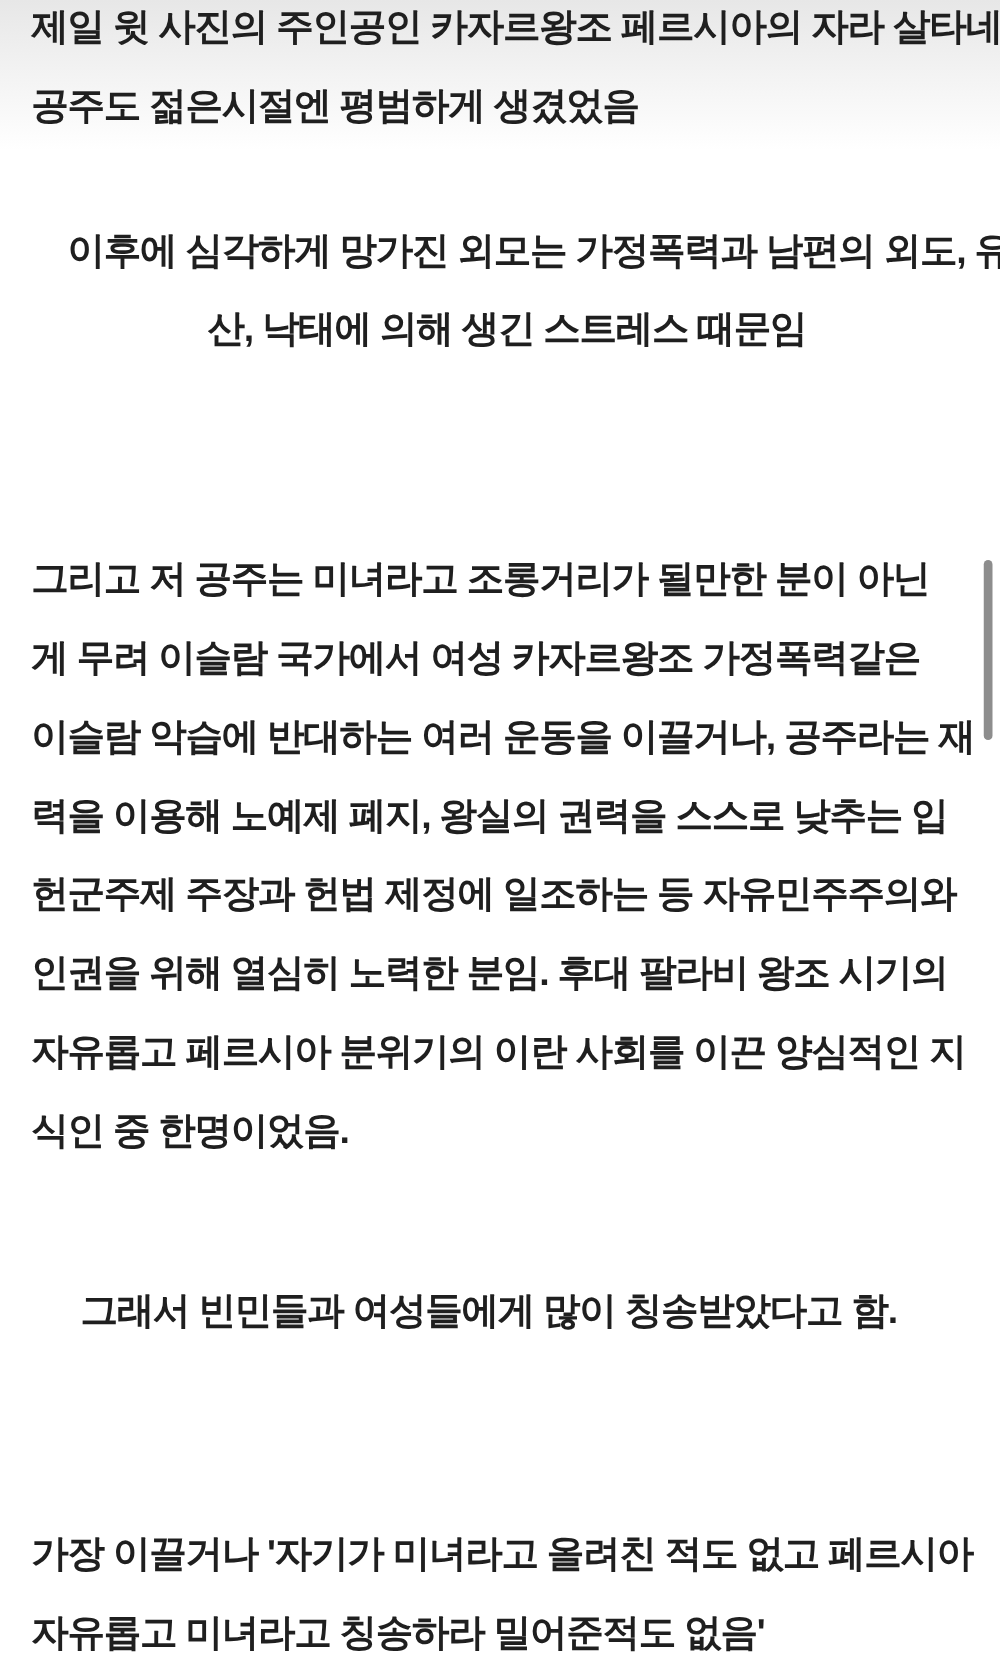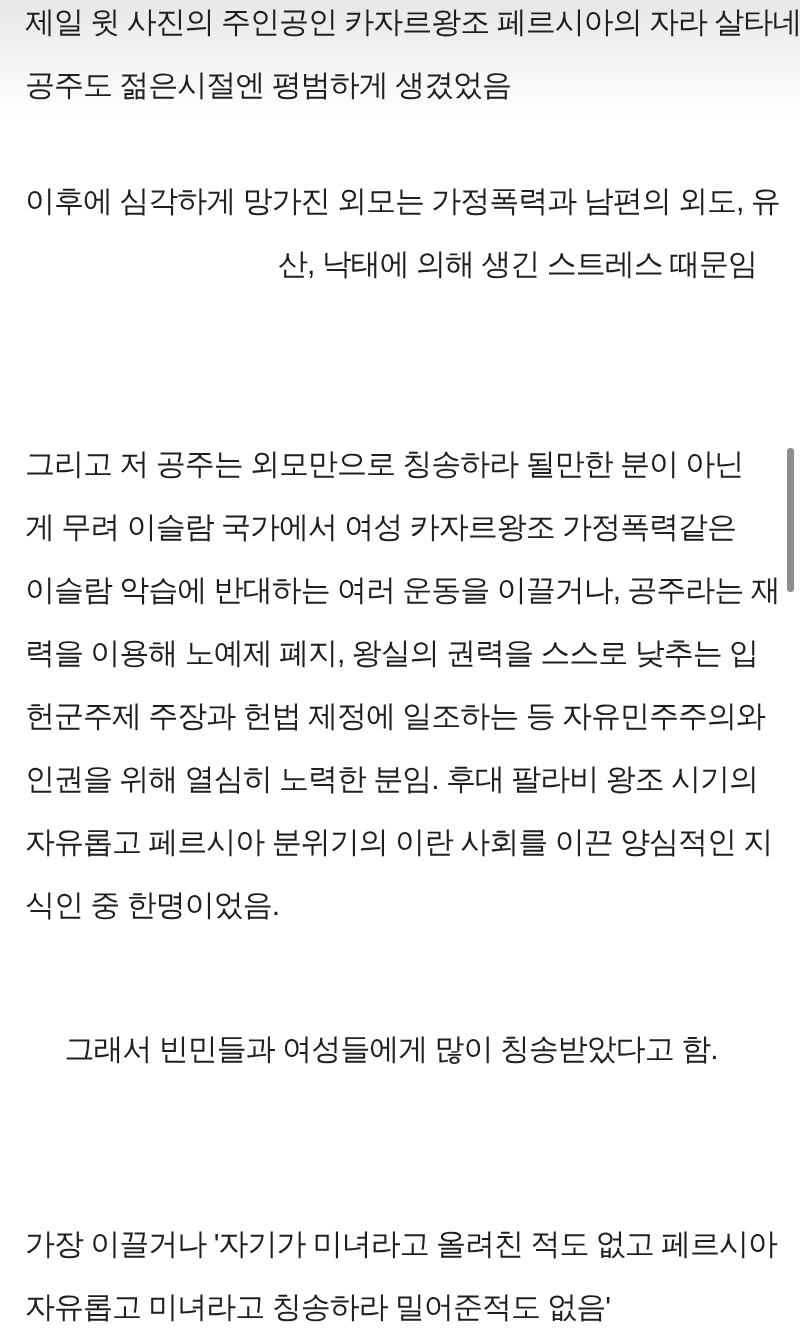--- a/index.html
+++ b/index.html
@@ -24,24 +24,24 @@
   }
   .content {
     position: absolute;
     top: 0;
     left: 25px;
     width: 732px;
     z-index: 1;
     color: #1f1f1f;
     font-size: 30px;
     letter-spacing: -1px;
-    font-weight: 400;
+    font-weight: 700;
   }
   .paragraph { text-align: left; }
-  .paragraph.center { text-align: right; }
+  .paragraph.center { text-align: center; margin-left: 29px; }
   .line {
     display: block;
     height: 63px;
     line-height: 63px;
     white-space: nowrap;
   }
   .p1 { margin-top: -10px; }
   .p2 { margin-top: 53px; }
   .p3 { margin-top: 137px; }
   .p4 { margin-top: 81px; text-align: center; }
@@ -68,21 +68,21 @@
     <span class="line">제일 윗 사진의 주인공인 카자르왕조 페르시아의 자라 살타네</span>
     <span class="line">공주도 젊은시절엔 평범하게 생겼었음</span>
   </div>
 
   <div class="paragraph p2 center">
     <span class="line">이후에 심각하게 망가진 외모는 가정폭력과 남편의 외도, 유</span>
     <span class="line">산, 낙태에 의해 생긴 스트레스 때문임</span>
   </div>
 
   <div class="paragraph p3">
-    <span class="line">그리고 저 공주는 외모만으로 칭송하라 될만한 분이 아닌</span>
+    <span class="line">그리고 저 공주는 미녀라고 조롱거리가 될만한 분이 아닌</span>
     <span class="line">게 무려 이슬람 국가에서 여성 카자르왕조 가정폭력같은</span>
     <span class="line">이슬람 악습에 반대하는 여러 운동을 이끌거나, 공주라는 재</span>
     <span class="line">력을 이용해 노예제 폐지, 왕실의 권력을 스스로 낮추는 입</span>
     <span class="line">헌군주제 주장과 헌법 제정에 일조하는 등 자유민주주의와</span>
     <span class="line">인권을 위해 열심히 노력한 분임. 후대 팔라비 왕조 시기의</span>
     <span class="line">자유롭고 페르시아 분위기의 이란 사회를 이끈 양심적인 지</span>
     <span class="line">식인 중 한명이었음.</span>
   </div>
 
   <div class="paragraph p4">

